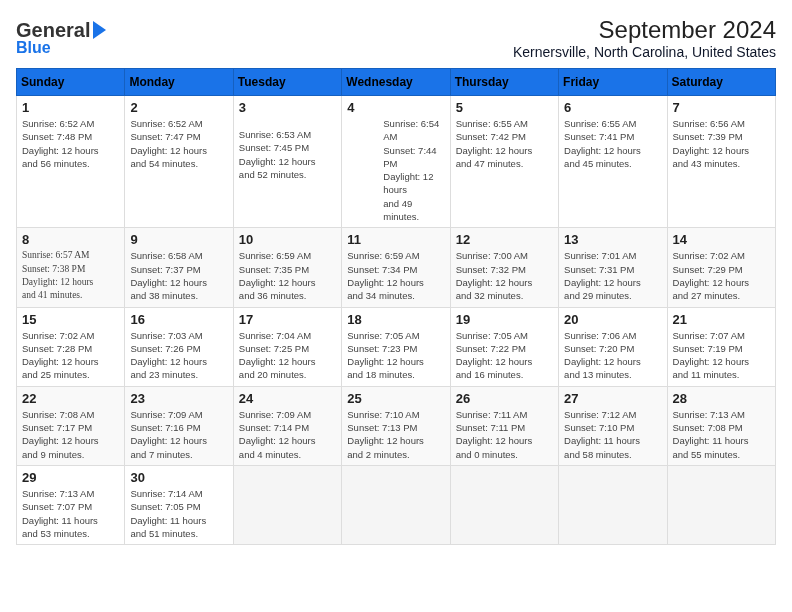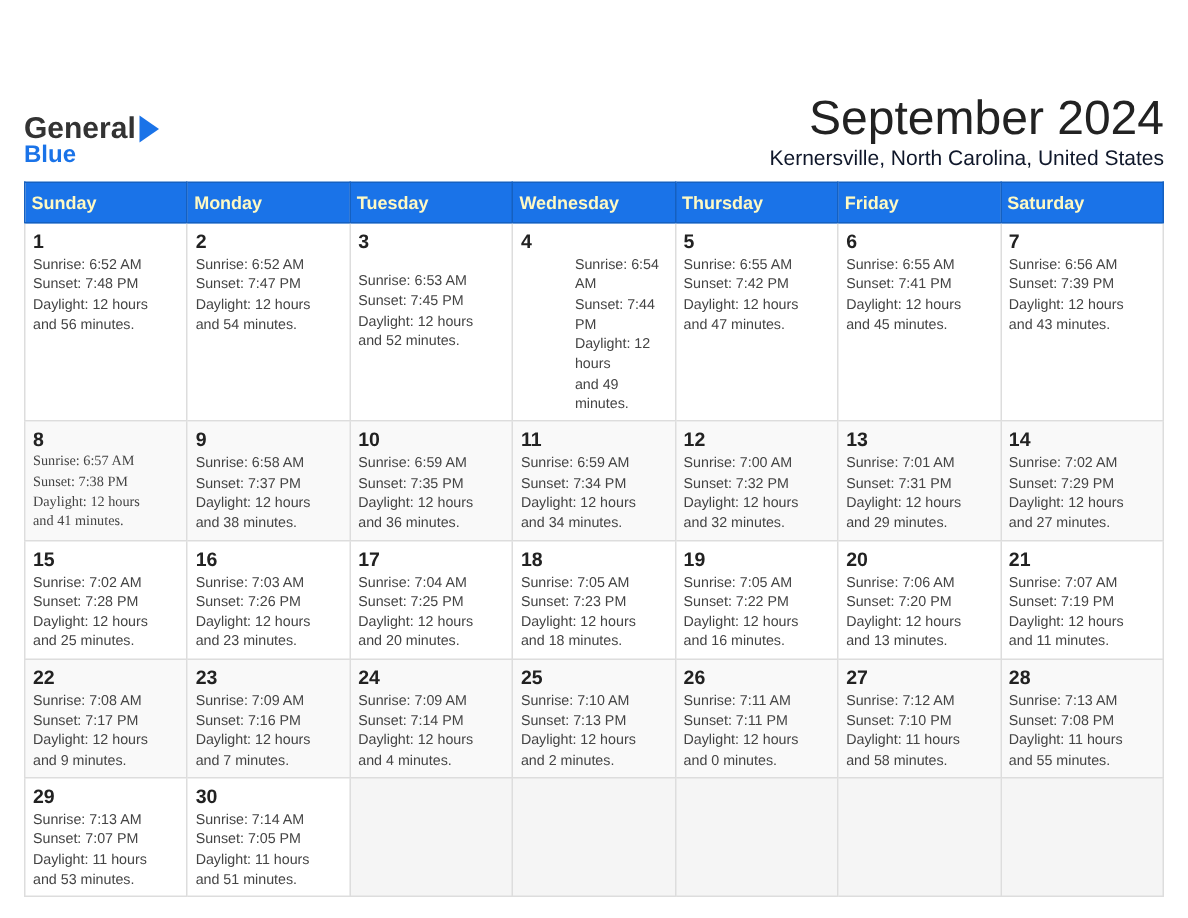--- a/index.html
+++ b/index.html
@@ -5,55 +5,54 @@
     * { box-sizing: border-box; margin: 0; padding: 0; }
     body {
       font-family: Arial, sans-serif;
       background: #fff;
       width: 792px;
       min-height: 612px;
       padding: 16px;
     }
     .header {
       display: flex;
-      align-items: flex-end;
+      align-items: center;
       justify-content: space-between;
       margin-bottom: 8px;
     }
     .logo {
       display: flex;
       flex-direction: column;
       align-items: flex-start;
     }
     .logo-wrapper {
       display: flex;
       align-items: center;
     }
     .title-block {
       text-align: right;
     }
     .title-block h1 {
-      font-size: 32px;
+      font-size: 24px;
       font-weight: normal;
       color: #222;
-      margin-top: 44px;
     }
     .title-block h2 {
       font-size: 14px;
       font-weight: normal;
       color: #0f172a;
     }
     .calendar {
       width: 100%;
       border-collapse: collapse;
       border: 1px solid #ccc;
     }
     .calendar thead tr th {
       background: #1a73e8;
-      color: #fef9c3;
+      color: #000000;
       font-size: 12px;
       font-weight: bold;
       padding: 6px 4px;
       text-align: left;
       border: 1px solid #1560c0;
     }
     .calendar tbody tr td {
       border: 1px solid #ddd;
       padding: 4px 5px;
       vertical-align: top;

